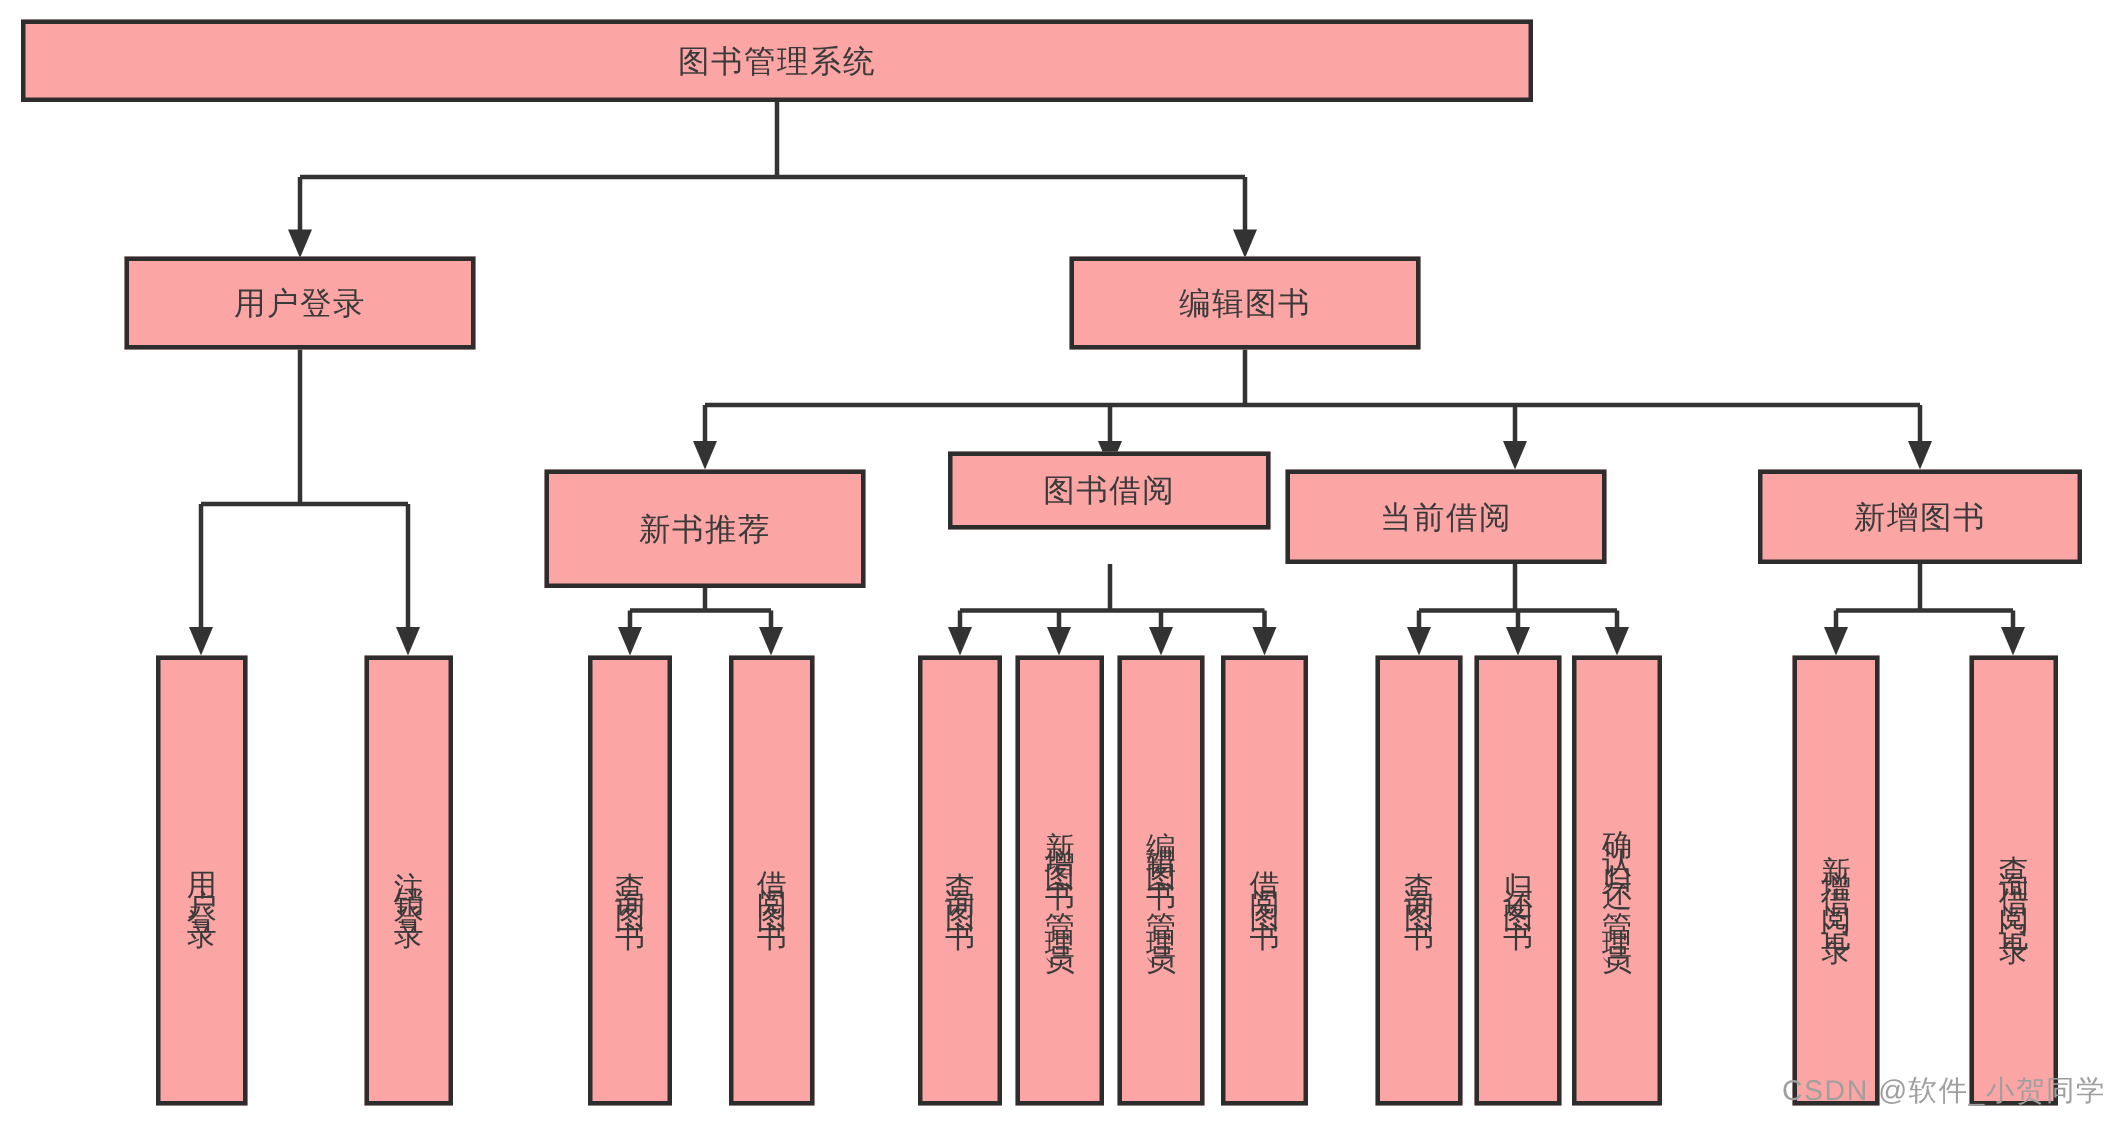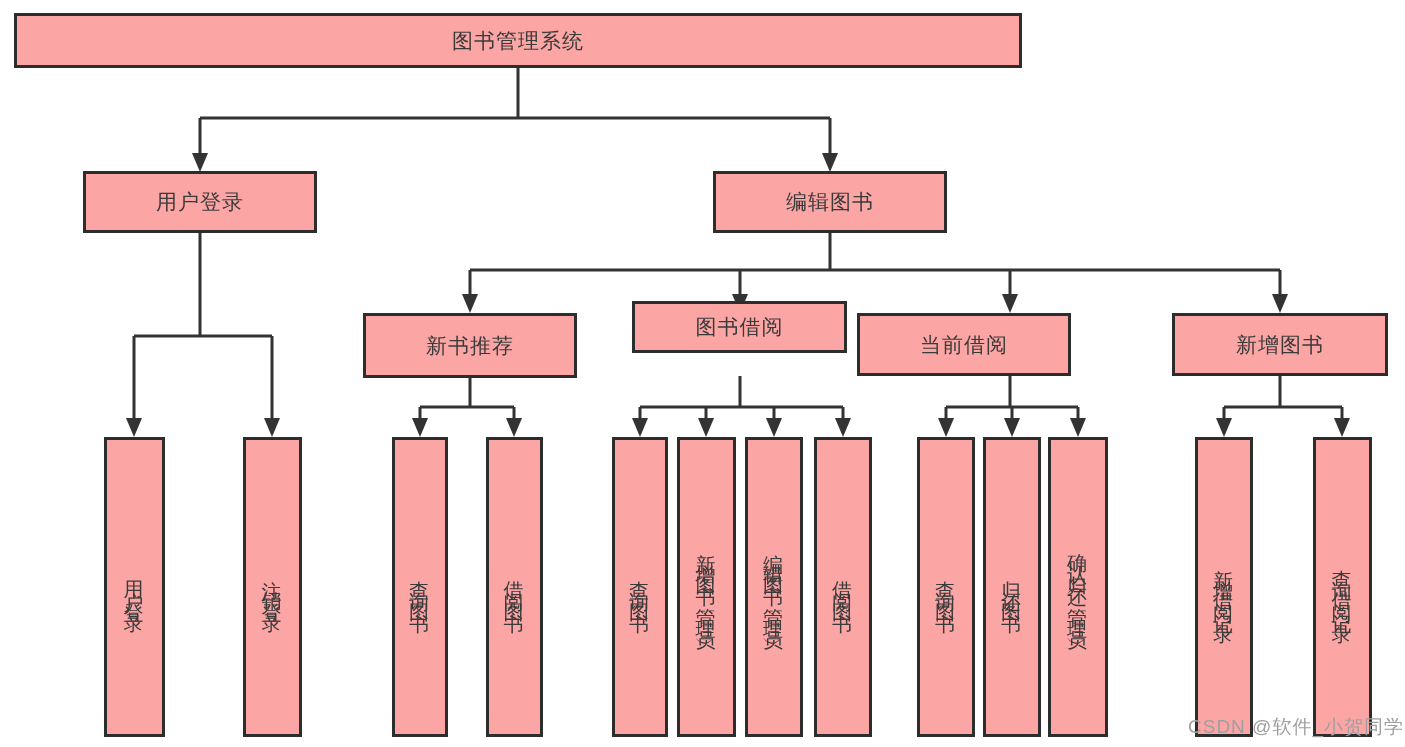--- a/index.html
+++ b/index.html
@@ -91,21 +91,21 @@
       <polygon points="1216,418 1232,418 1224,437"></polygon>
       <polygon points="1334,418 1350,418 1342,437"></polygon>
     </g>
   </svg>
 
   <div class="node hbox" style="left:14px;top:13px;width:1008px;height:55px">图书管理系统</div>
 
   <div class="node hbox" style="left:83px;top:171px;width:234px;height:62px">用户登录</div>
   <div class="node hbox" style="left:713px;top:171px;width:234px;height:62px">编辑图书</div>
 
-  <div class="node hbox" style="left:363px;top:313px;width:214px;height:65px">新书推荐</div>
+  <div class="node hbox" style="left:363px;top:313px;width:214px;height:79px">新书推荐</div>
   <div class="node hbox" style="left:632px;top:301px;width:215px;height:52px">图书借阅</div>
   <div class="node hbox" style="left:857px;top:313px;width:214px;height:63px">当前借阅</div>
   <div class="node hbox" style="left:1172px;top:313px;width:216px;height:63px">新增图书</div>
 
   <div class="node leaf" style="left:104px;width:61px">
     <span class="vtext">用户登录</span>
   </div>
   <div class="node leaf" style="left:243px;width:59px">
     <span class="vtext">注销登录</span>
   </div>

